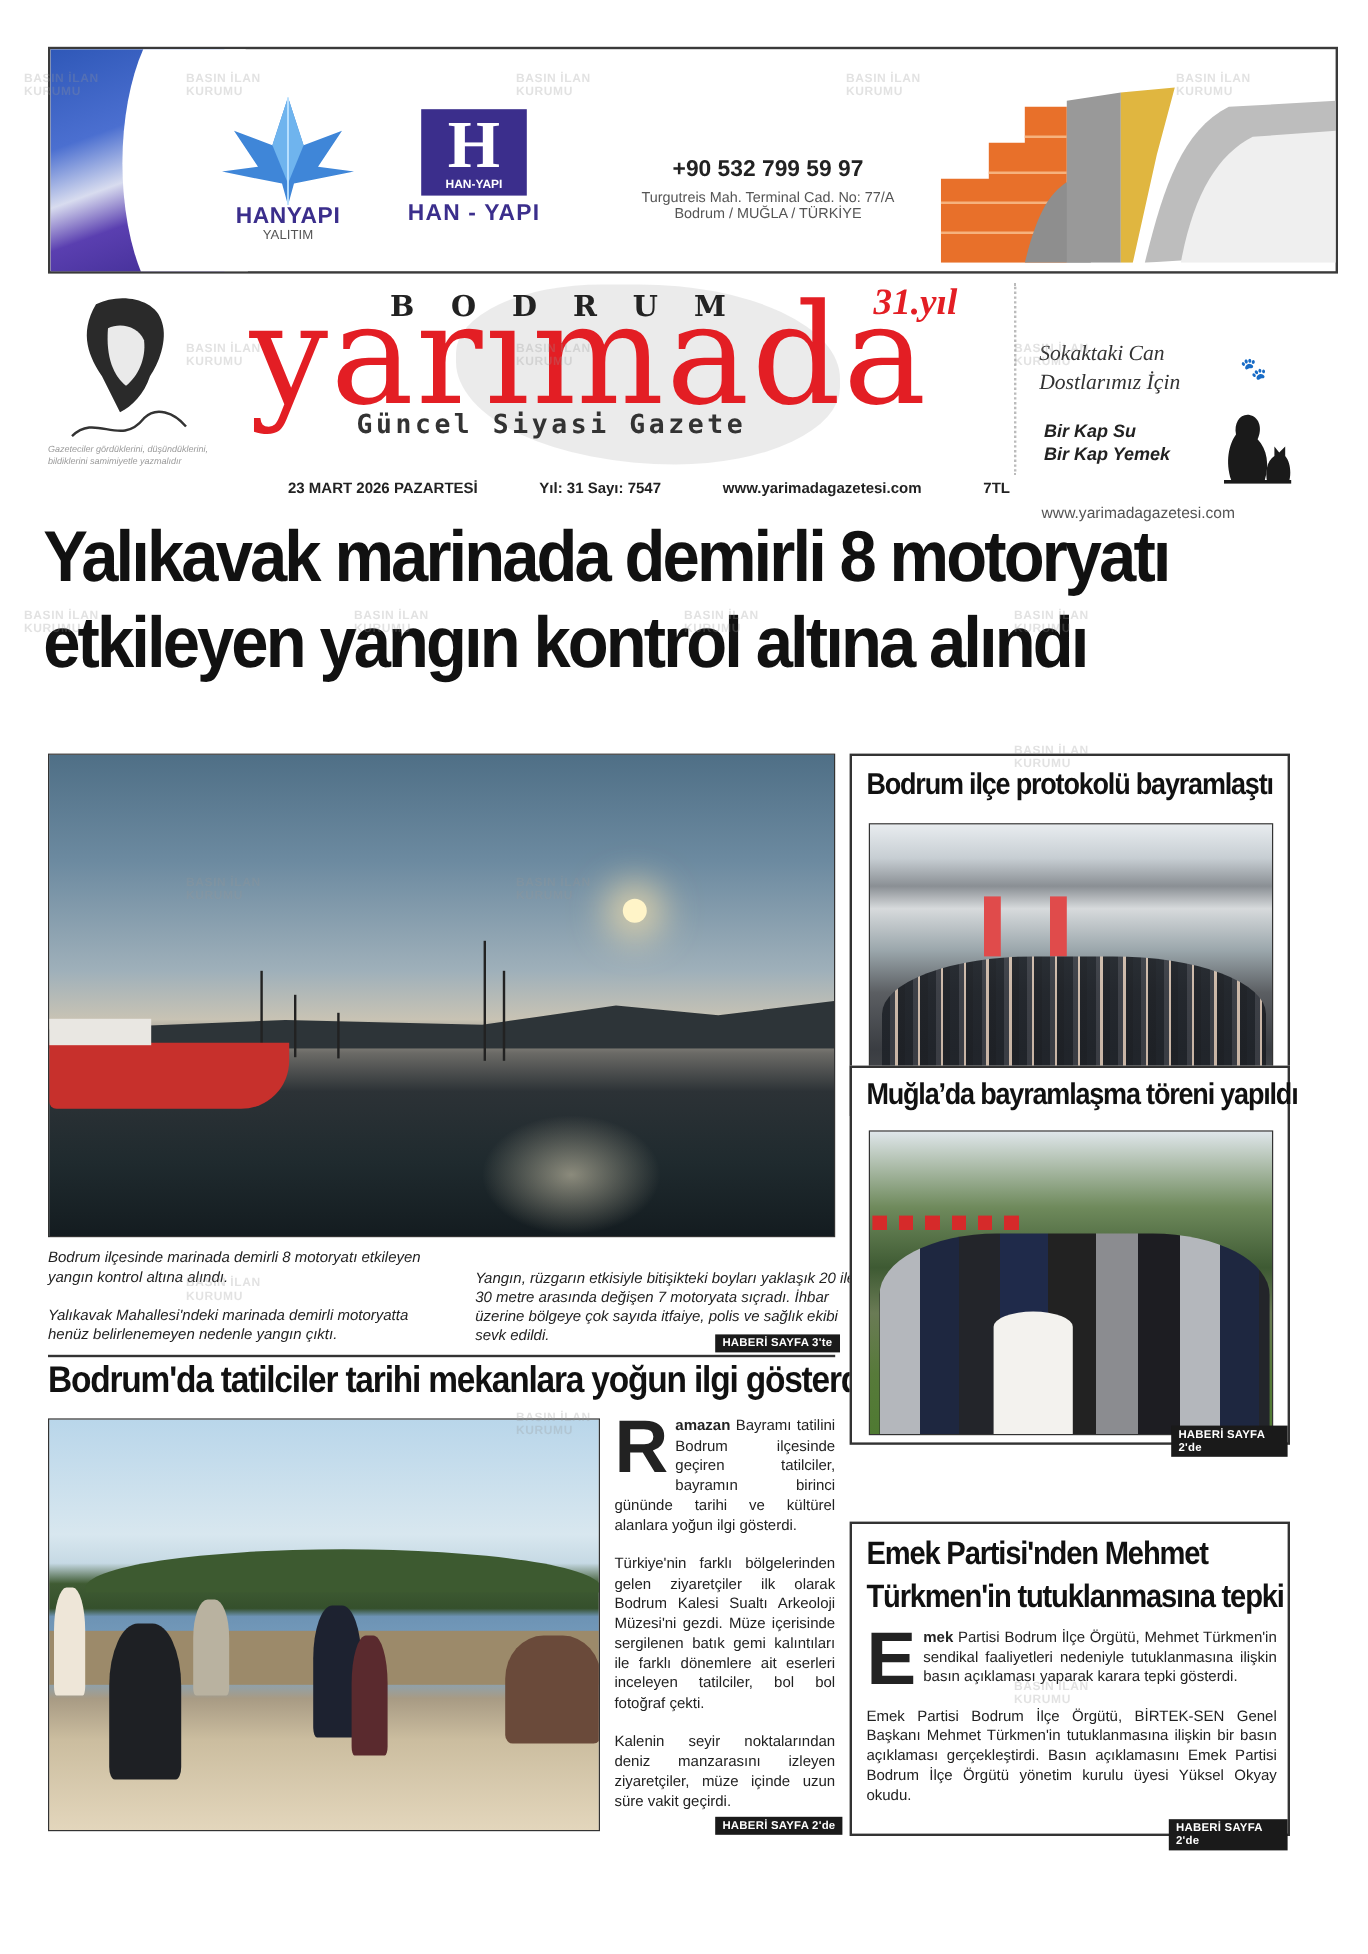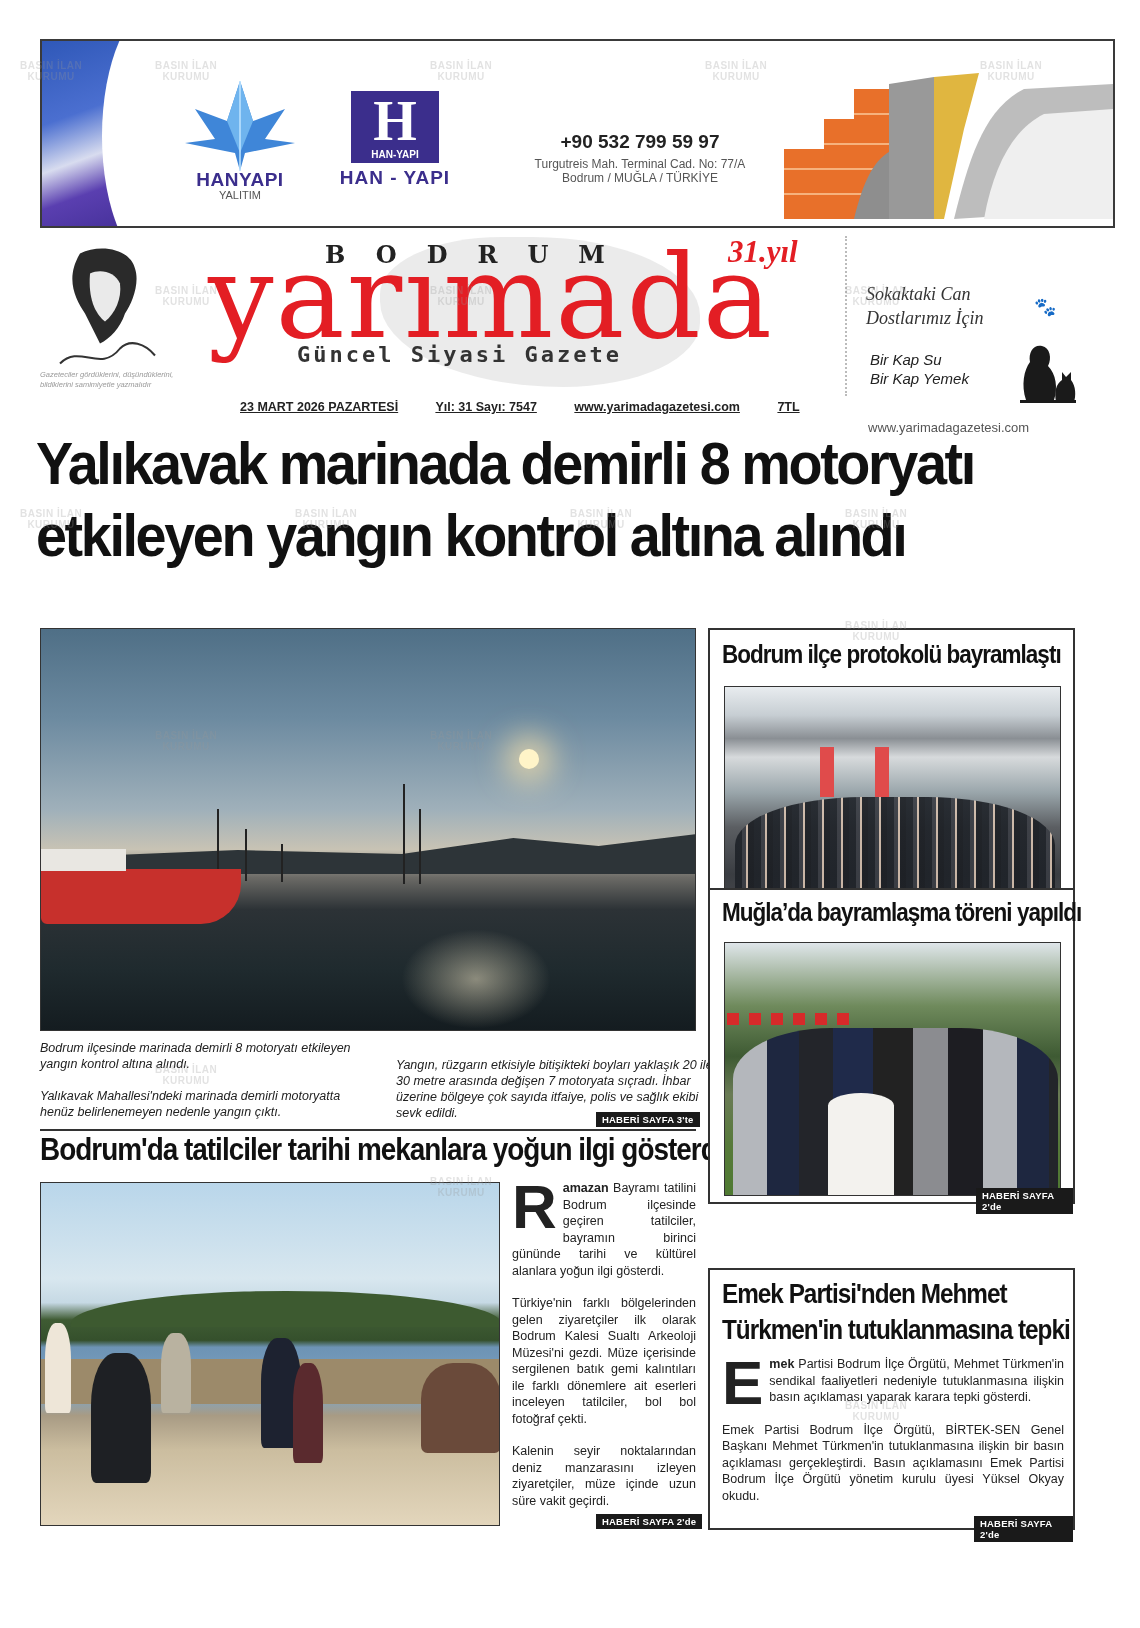--- a/index.html
+++ b/index.html
@@ -32,26 +32,26 @@
   .ataturk { position: absolute; left: 0; top: 4px; width: 135px; height: 155px; }
   .ataturk-quote { position: absolute; left: 0; top: 138px; width: 135px; font-size: 7.5px; color: #999; font-style: italic; line-height: 10px; }
   .map-shape { position: absolute; left: 340px; top: 5px; width: 320px; height: 150px; background: #e6e6e6; border-radius: 40% 55% 45% 60%; opacity: 0.8; }
   .bodrum-word { position: absolute; left: 285px; top: 8px; width: 330px; font-family: "DejaVu Serif", serif; font-weight: bold; font-size: 24px; letter-spacing: 30px; color: #222; }
   .logo-word { position: absolute; left: 168px; top: 0px; font-family: "DejaVu Serif", serif; font-size: 116px; line-height: 130px; color: #e31e24; letter-spacing: 2px; }
   .anniv { position: absolute; left: 688px; top: 2px; font-family: "Liberation Serif", serif; font-style: italic; font-weight: bold; font-size: 31px; color: #e31e24; }
   .tagline { position: absolute; left: 257px; top: 110px; font-family: "DejaVu Sans Mono", monospace; font-weight: bold; font-size: 22px; letter-spacing: 3px; color: #333; }
   .mast-divider { position: absolute; left: 805px; top: 4px; height: 160px; border-left: 2px dotted #bbb; }
   .side-promo { position: absolute; left: 826px; top: 2px; width: 250px; height: 160px; margin-top: 48px; }
   .promo-script { font-family: "Liberation Serif", serif; font-style: italic; font-size: 18px; color: #333; line-height: 24px; }
-  .promo-bold { position: absolute; left: 4px; top: 68px; font-weight: normal; font-style: italic; font-size: 15px; color: #222; line-height: 19px; }
+  .promo-bold { position: absolute; left: 4px; top: 68px; font-weight: bold; font-style: italic; font-size: 15px; color: #222; line-height: 19px; }
   .paw { position: absolute; left: 168px; top: 14px; font-size: 18px; color: #222; }
   .dog { position: absolute; left: 150px; top: 58px; width: 62px; height: 66px; }
   .promo-web { position: absolute; left: 2px; top: 138px; font-size: 13px; color: #555; }
   .dateline { position: absolute; left: 200px; top: 168px; font-weight: bold; font-size: 12.5px; color: #222; white-space: nowrap; }
-  .dateline span { margin-right: 34px; text-decoration: underline; }
+  .dateline span { margin-right: 48px; }
 
   
   .headline { left: 36px; top: 428px; width: 1060px; font-family: "Liberation Sans", sans-serif; font-weight: bold; font-size: 60px; line-height: 72px; letter-spacing: -2.6px; transform: scaleX(0.93); transform-origin: left; color: #111; }
 
   
   .photo { position: absolute; border: 1px solid #333; overflow: hidden; }
   .main-photo { left: 40px; top: 628px; width: 656px; height: 403px;
     background: linear-gradient(180deg, #4f6f86 0%, #6c8aa0 22%, #9fb0ba 45%, #c8c3b4 55%, #6b6a66 62%, #2c3236 70%, #1f2a2e 85%, #141c20 100%); }
   .sun { position: absolute; left: 478px; top: 120px; width: 20px; height: 20px; border-radius: 50%; background: #fff4c8; box-shadow: 0 0 30px 14px rgba(255,230,170,0.7); }
   .glare { position: absolute; left: 360px; top: 300px; width: 150px; height: 100px; background: radial-gradient(ellipse at center, rgba(230,220,190,0.55), rgba(0,0,0,0) 70%); }
@@ -83,21 +83,21 @@
   .island { position: absolute; left: 30px; top: 108px; width: 430px; height: 36px; background: #3d5a30; border-radius: 50% 50% 0 0 / 90% 90% 0 0; }
   .wallstone { position: absolute; left: 0; top: 176px; width: 460px; height: 45px; background: #9c8a6a; }
   .person { position: absolute; border-radius: 40% 40% 8% 8%; }
 
   .body-text { position: absolute; font-size: 12.5px; line-height: 16.5px; color: #222; text-align: justify; }
   .body-text p { margin-bottom: 16px; }
   .dropcap { float: left; font-family: "Liberation Sans", sans-serif; font-weight: bold; font-size: 62px; line-height: 50px; margin: 2px 6px 0 0; color: #222; }
   .lead-bold { font-weight: bold; }
 
   
-  .wm { position: absolute; font-weight: bold; font-size: 10px; line-height: 11px; color: rgba(150,150,150,0.28); text-align: center; letter-spacing: 0.5px; pointer-events: none; }
+  .wm { position: absolute; font-weight: bold; font-size: 10px; line-height: 11px; color: rgba(150,150,150,0.28); text-align: left; letter-spacing: 0.5px; pointer-events: none; }
 </style>
 </head>
 <body>
 
 <div class="abs ad">
   <div class="ad-swoosh"></div>
 
   <div class="hanyapi-logo">
     <svg class="leaf" viewBox="0 0 110 90">
       <polygon points="55,0 68,40 100,28 80,58 110,62 60,72 55,90 50,72 0,62 30,58 10,28 42,40" fill="#3f86d8"></polygon>

